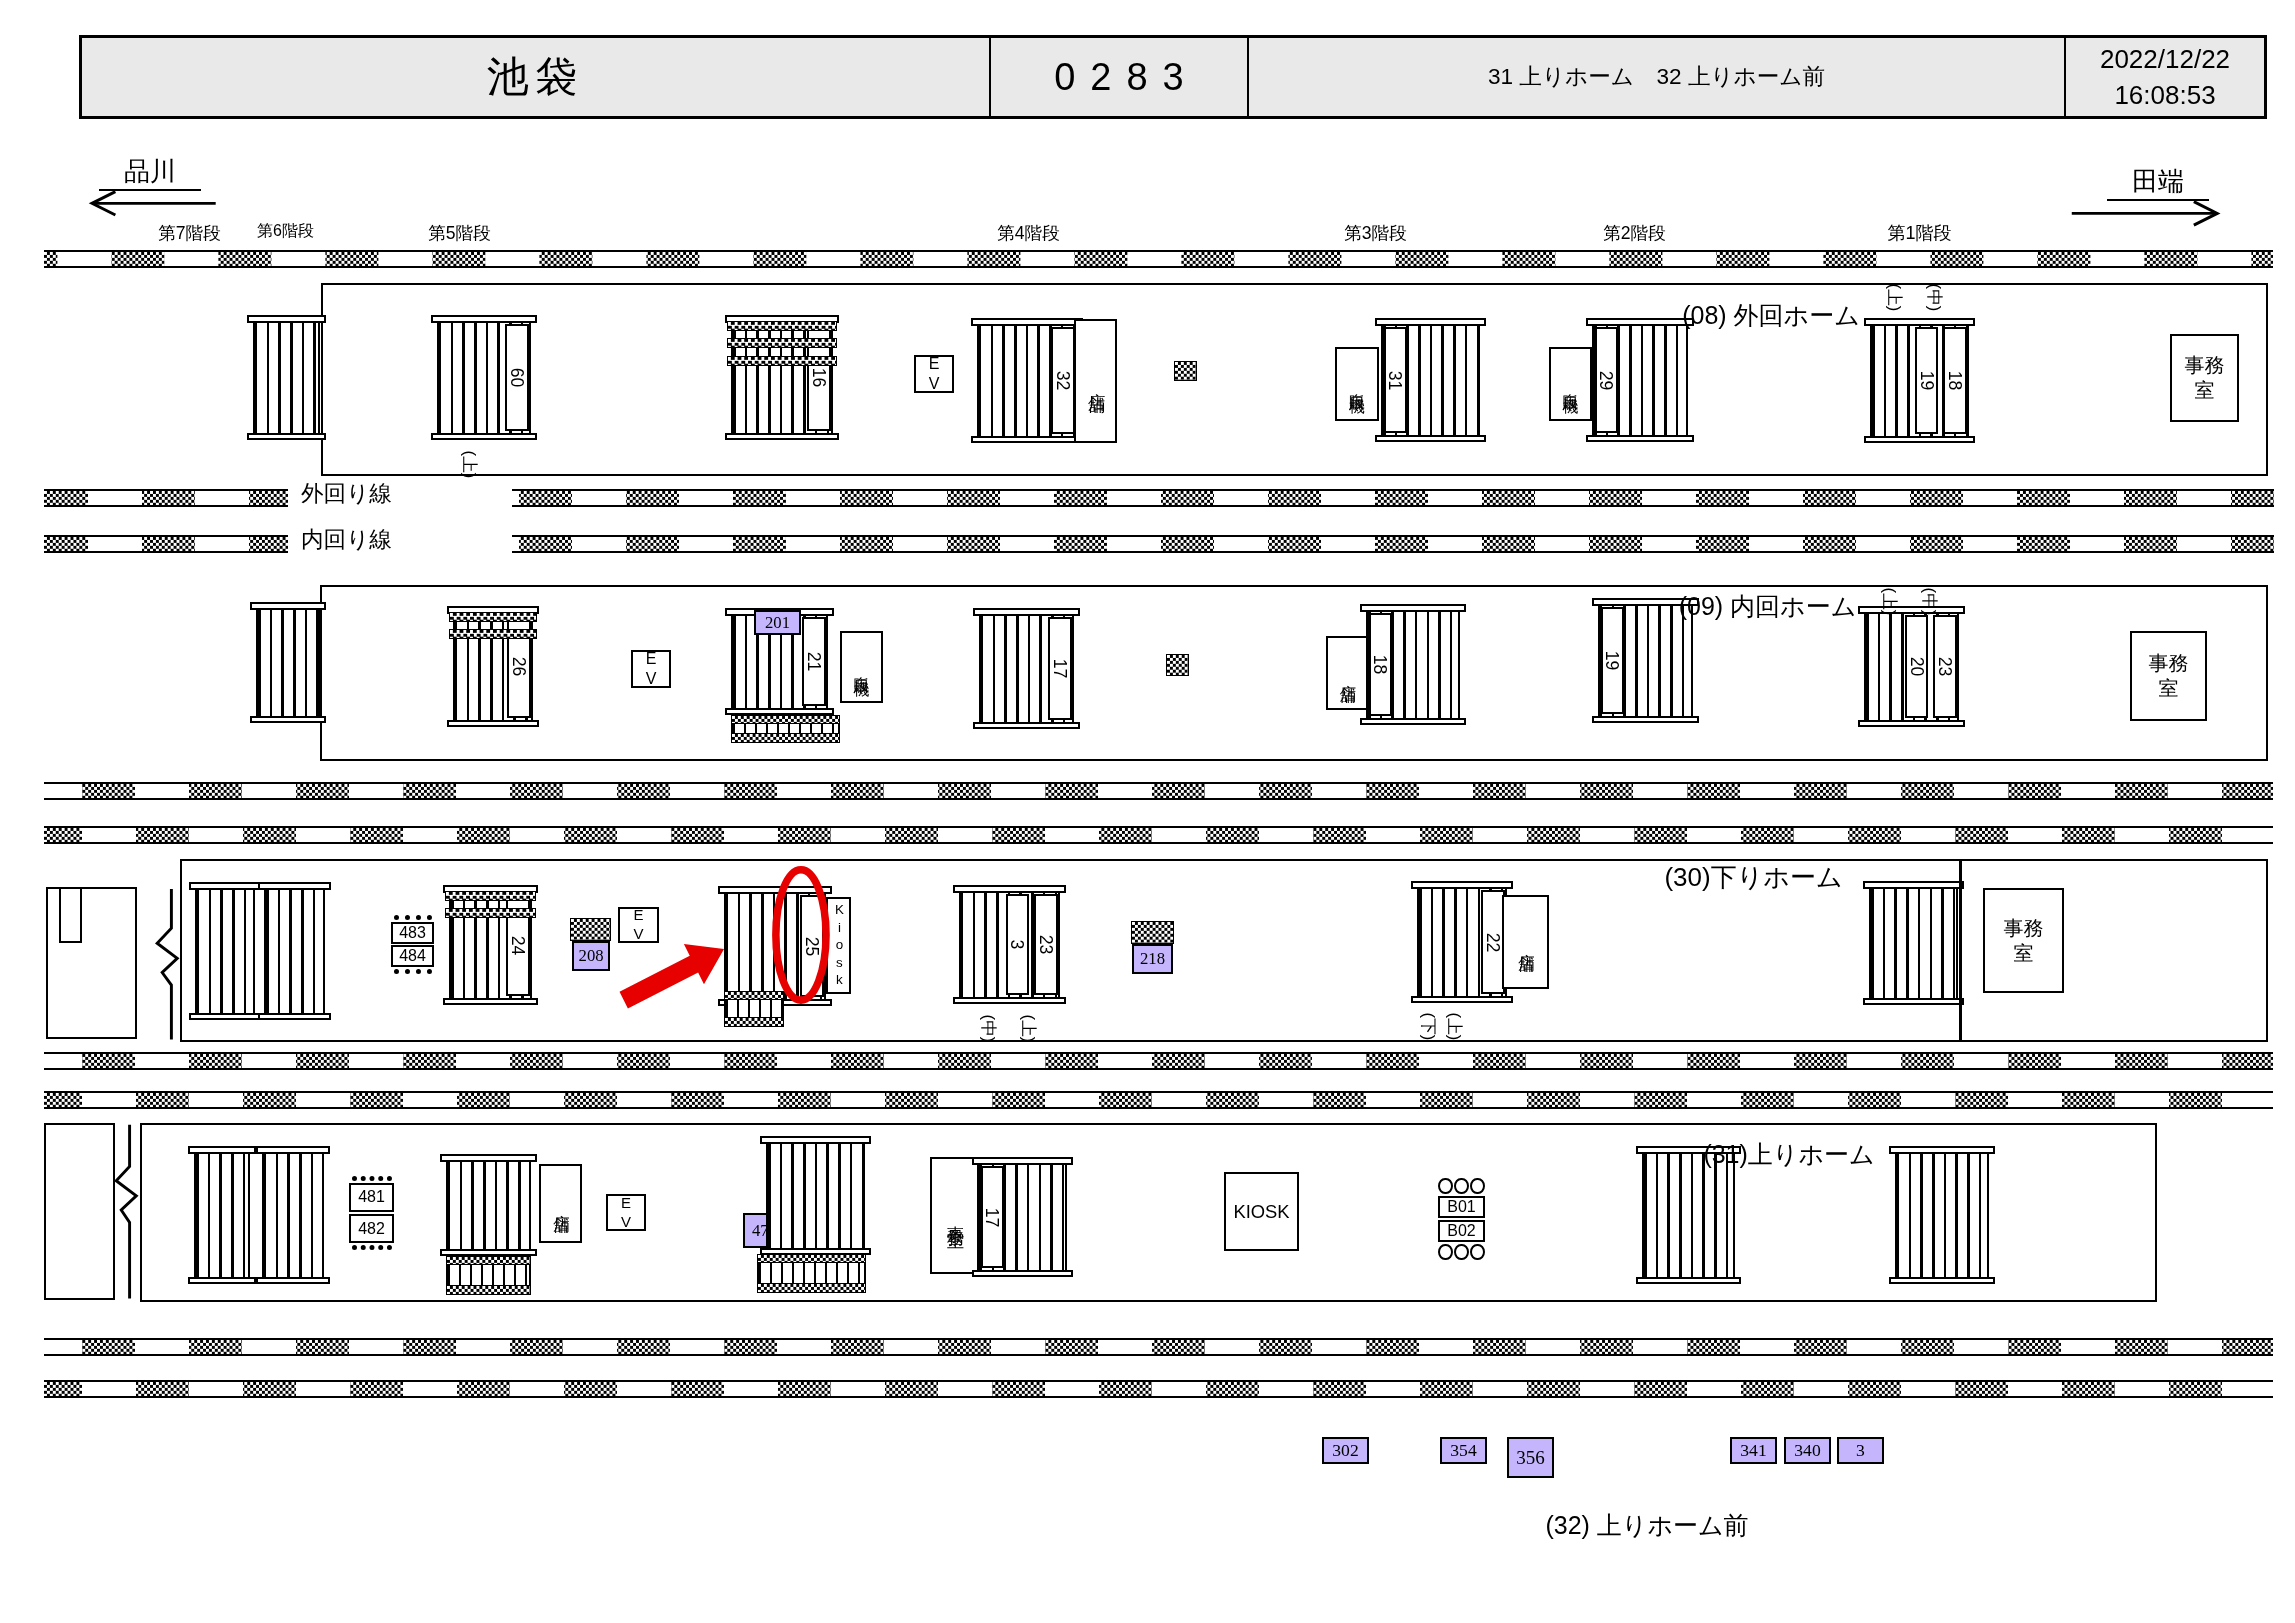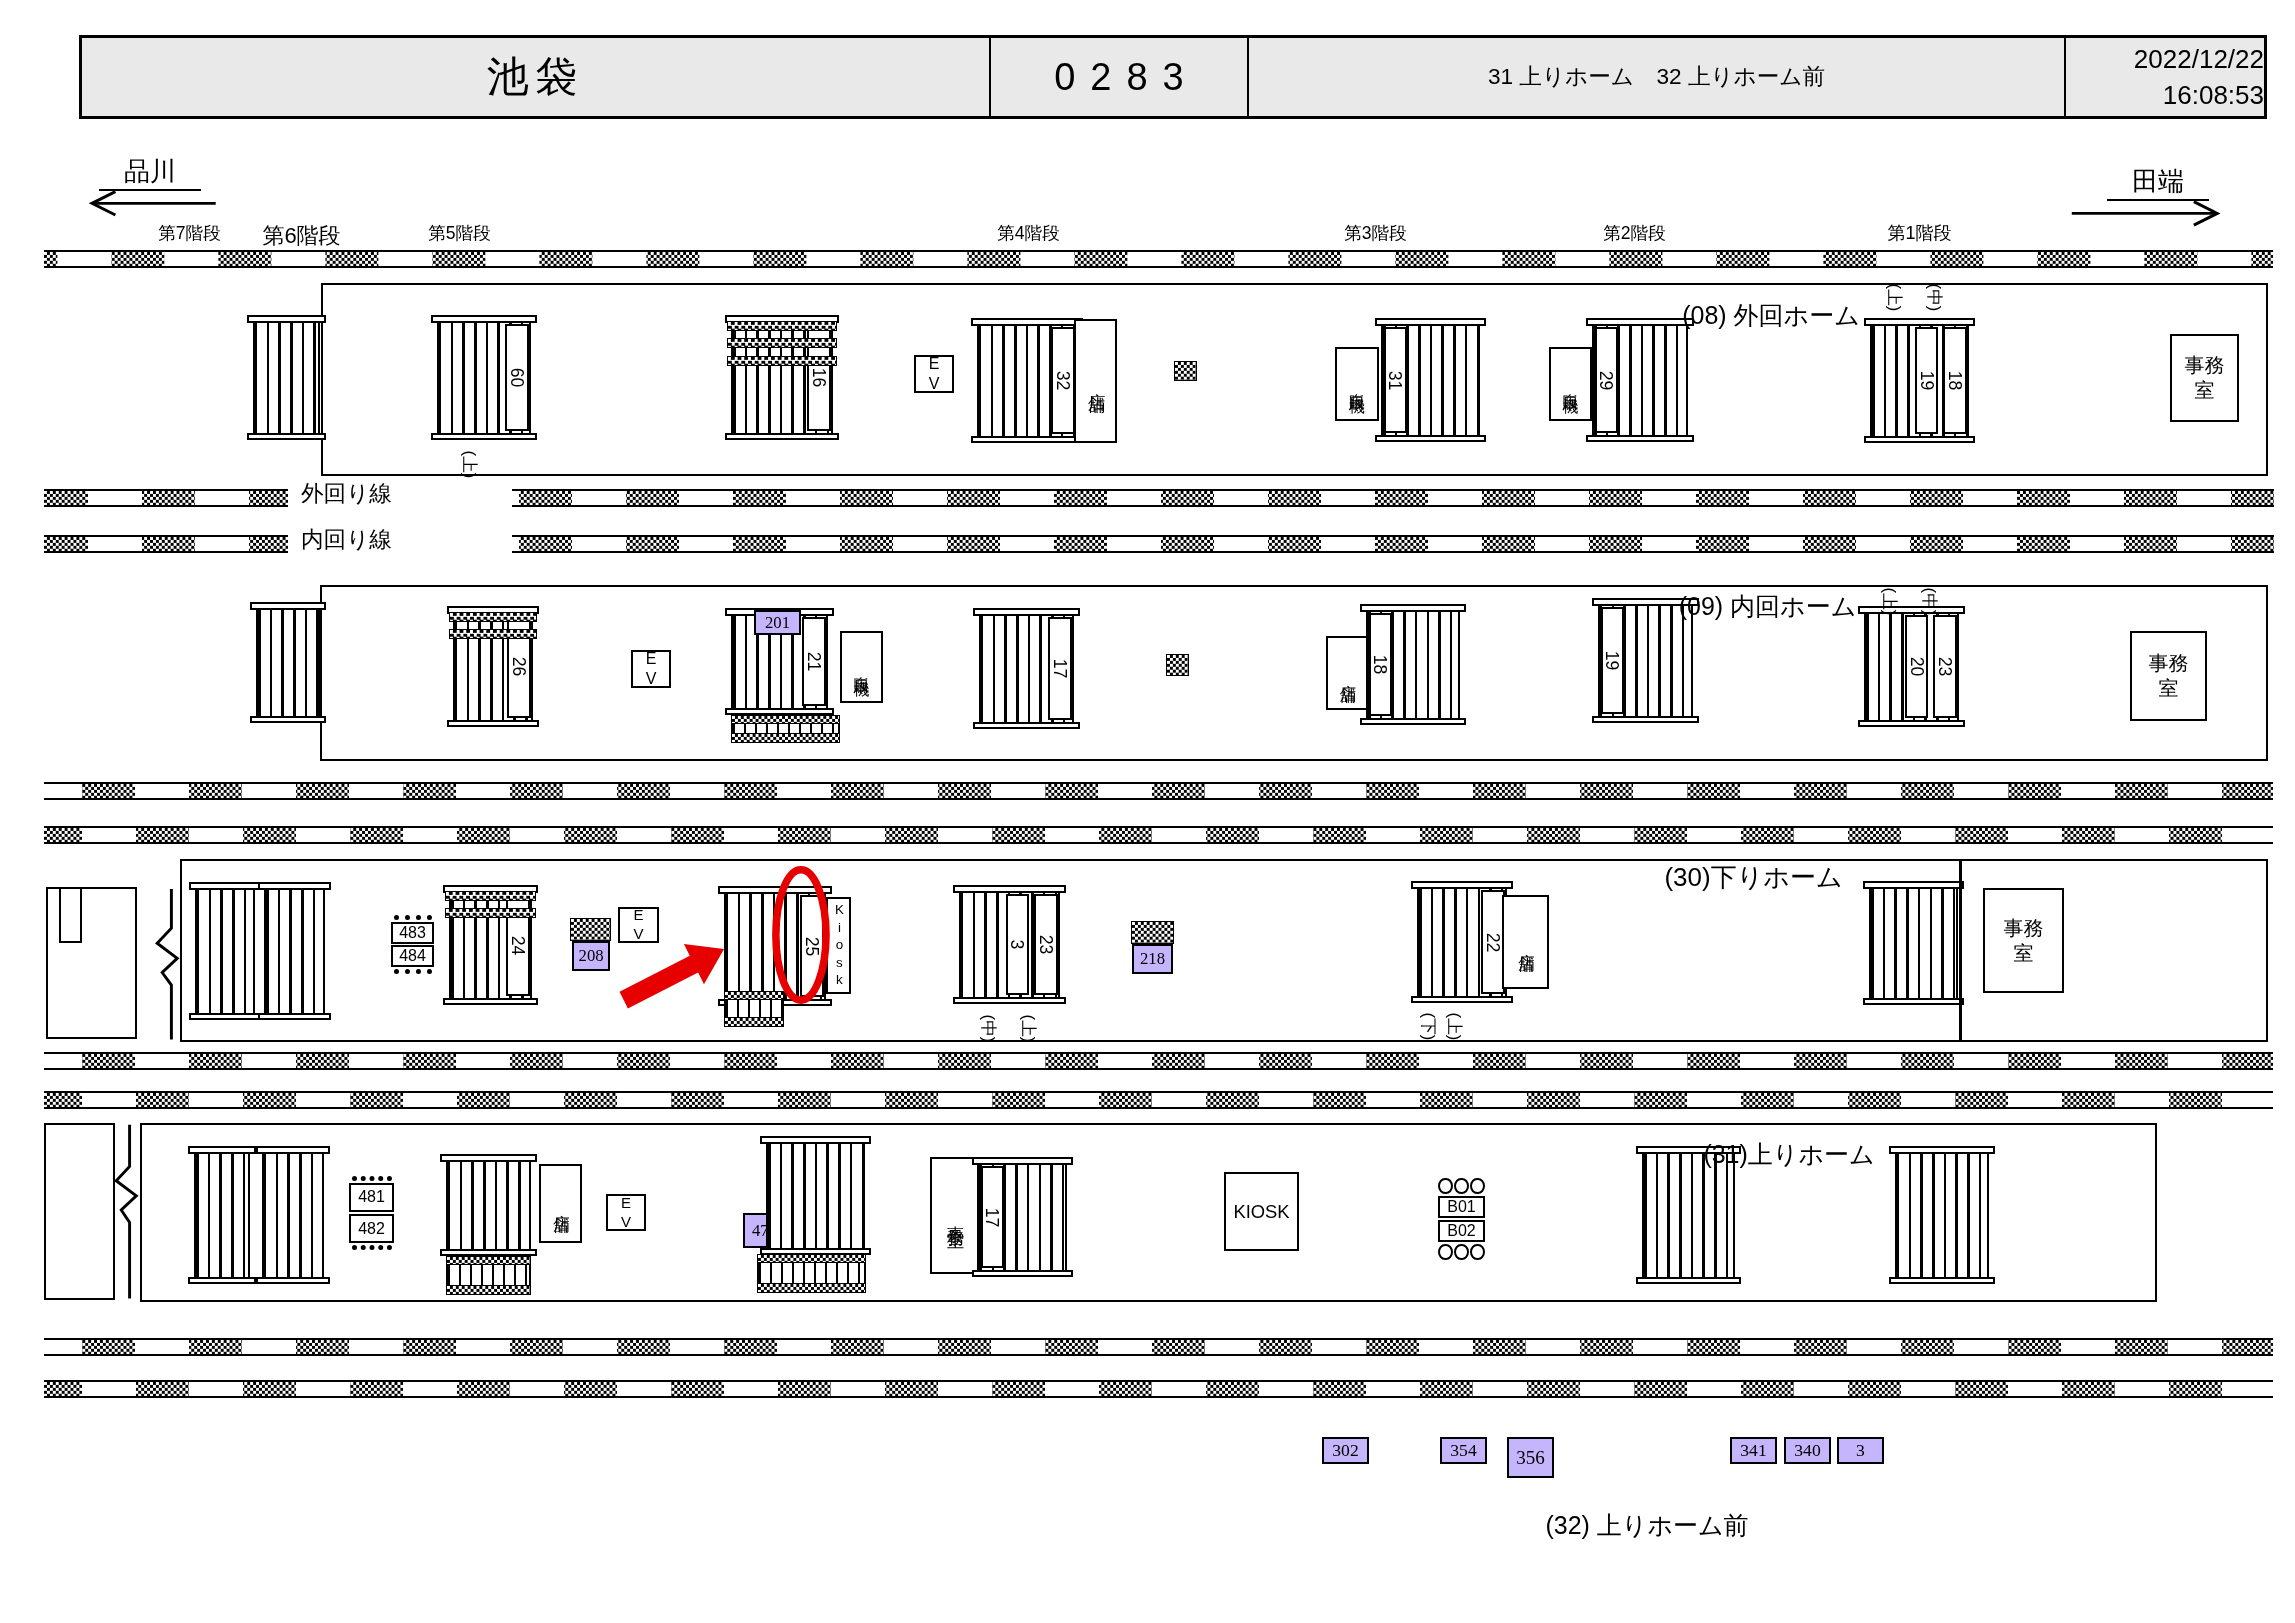--- a/index.html
+++ b/index.html
@@ -3,21 +3,21 @@
 <meta charset="utf-8">
 <style>
   html,body{margin:0;padding:0;background:#fff;}
   .canvas{position:relative;width:2295px;height:1624px;background:#fff;overflow:hidden;
           font-family:"Liberation Sans","DejaVu Sans",sans-serif;color:#000;}
   
   .header{position:absolute;left:79px;top:35px;width:2188px;height:84px;display:flex;
           border:3.3px solid #000;background:#e9e9e9;box-sizing:border-box;}
   .hcell{box-sizing:border-box;border-right:2.5px solid #000;display:flex;flex-direction:column;
          align-items:center;justify-content:center;}
-  .hcell:last-child{border-right:none;align-items:flex-end;}
+  .hcell:last-child{border-right:none;}
   .h-station{width:909px;font-size:42px;letter-spacing:6.7px;}
   .h-code{width:258px;font-size:38px;letter-spacing:15px;text-indent:15px;}
   .h-plat{width:817px;font-size:22.6px;line-height:1.45;}
   .h-time{flex:1;font-size:26px;line-height:1.4;}
   
   .abs{position:absolute;box-sizing:border-box;}
   .pbox{position:absolute;border:2.9px solid #000;background:#fff;box-sizing:border-box;}
   .dlabel{position:absolute;white-space:nowrap;}
   .dirtext{position:absolute;font-size:26px;border-bottom:2.5px solid #000;padding:0 5px 1.7px 5px;white-space:nowrap;}
   
@@ -85,21 +85,21 @@
       <div class="tseg" style="left: 512px; top: 489px; width: 1762px; background-position: 60px 0px, 0px 0px;"></div>
       <div class="tseg" style="left: 44px; top: 535px; width: 244px; background-position: 44px 0px, 0px 0px;"></div>
       <div class="tseg" style="left: 512px; top: 535px; width: 1762px; background-position: 60px 0px, 0px 0px;"></div>
       <div class="tseg" style="left: 44px; top: 782px; width: 2229px; background-position: 91px 0px, 0px 0px;"></div>
       <div class="tseg" style="left: 44px; top: 826px; width: 2229px; background-position: 38px 0px, 0px 0px;"></div>
       <div class="tseg" style="left: 44px; top: 1052px; width: 2229px; background-position: 91px 0px, 0px 0px;"></div>
       <div class="tseg" style="left: 44px; top: 1091px; width: 2229px; background-position: 38px 0px, 0px 0px;"></div>
       <div class="tseg" style="left: 44px; top: 1338px; width: 2229px; background-position: 91px 0px, 0px 0px;"></div>
       <div class="tseg" style="left: 44px; top: 1380px; width: 2229px; background-position: 38px 0px, 0px 0px;"></div>
       <div class="dlabel" style="left: 131px; top: 221px; width: 117px; text-align: center; font-size: 17.6px;">第7階段</div>
-      <div class="dlabel" style="left: 243px; top: 221px; width: 117px; text-align: center; font-size: 22px;">第6階段</div>
+      <div class="dlabel" style="left: 227px; top: 221px; width: 117px; text-align: center; font-size: 16px;">第6階段</div>
       <div class="dlabel" style="left: 401px; top: 221px; width: 117px; text-align: center; font-size: 17.6px;">第5階段</div>
       <div class="dlabel" style="left: 970px; top: 221px; width: 117px; text-align: center; font-size: 17.6px;">第4階段</div>
       <div class="dlabel" style="left: 1317px; top: 221px; width: 117px; text-align: center; font-size: 17.6px;">第3階段</div>
       <div class="dlabel" style="left: 1576px; top: 221px; width: 117px; text-align: center; font-size: 17.6px;">第2階段</div>
       <div class="dlabel" style="left: 1861px; top: 221px; width: 117px; text-align: center; font-size: 18px;">第1階段</div>
       <div class="dlabel" style="left: 301px; top: 478px; width: 125px; height: 28.4px; font-size: 22.6px;">外回り線</div>
       <div class="dlabel" style="left: 301px; top: 524px; width: 125px; height: 28.4px; font-size: 22.6px;">内回り線</div>
       <div class="dirtext" style="left: 99px; top: 154px; width: 92px; height: 33px; text-align: center;">品川</div>
       <div class="dirtext" style="left: 2107px; top: 164px; width: 92px; height: 33px; text-align: center;">田端</div>
       <div class="pbox" style="left: 321px; top: 283px; width: 1947px; height: 193px;"></div>

